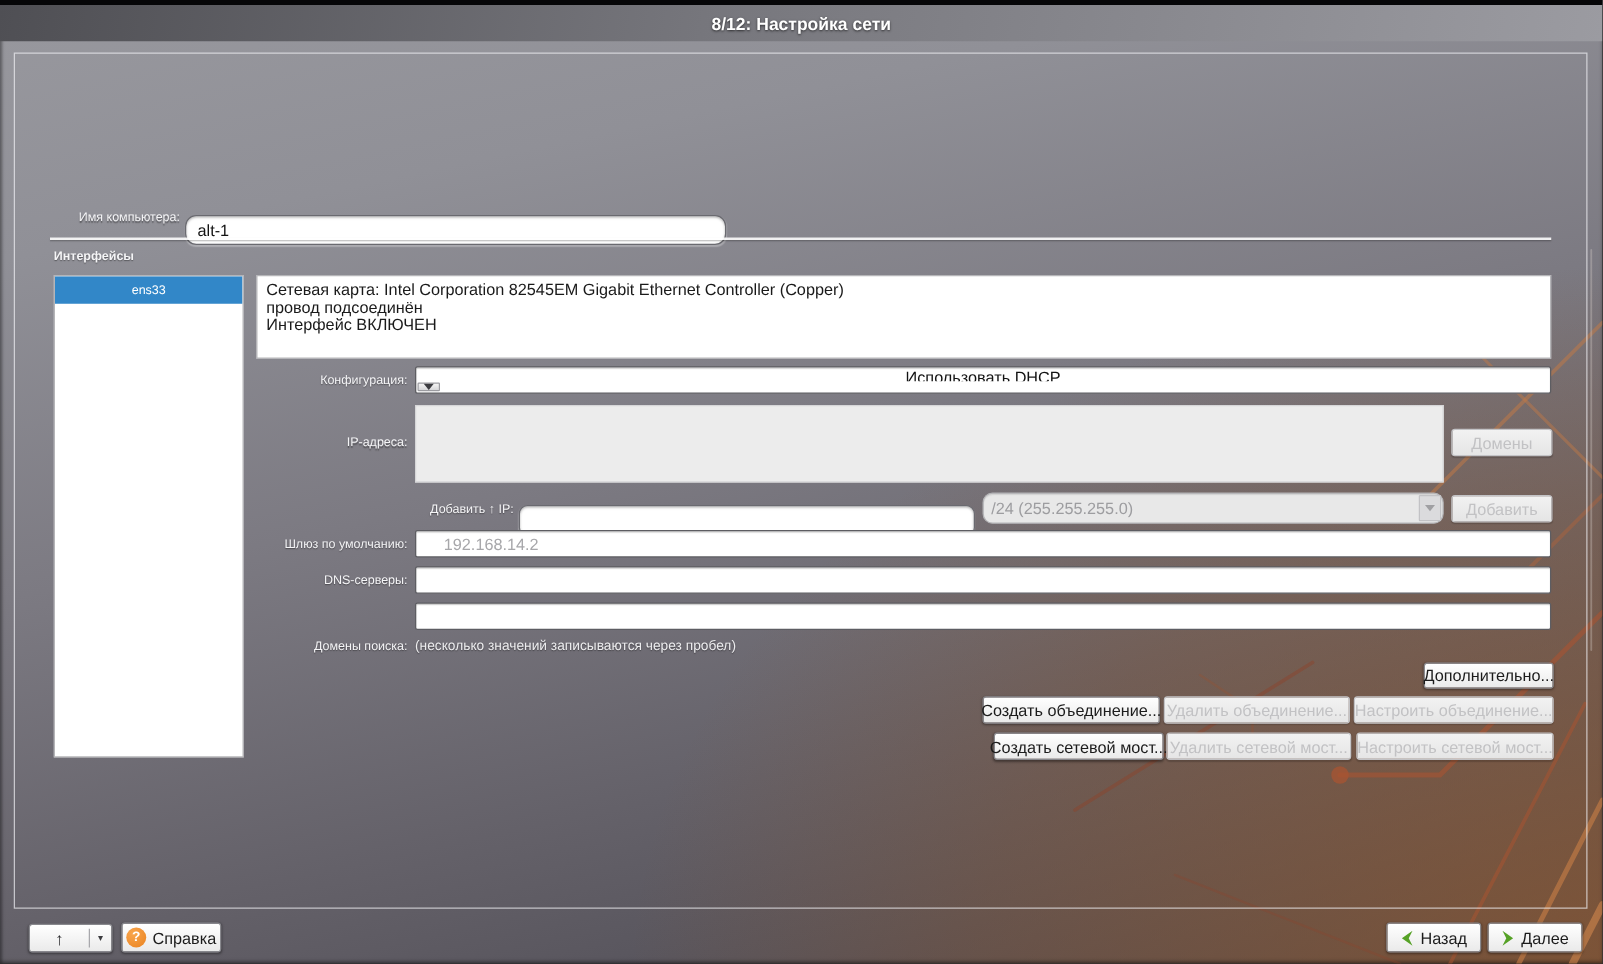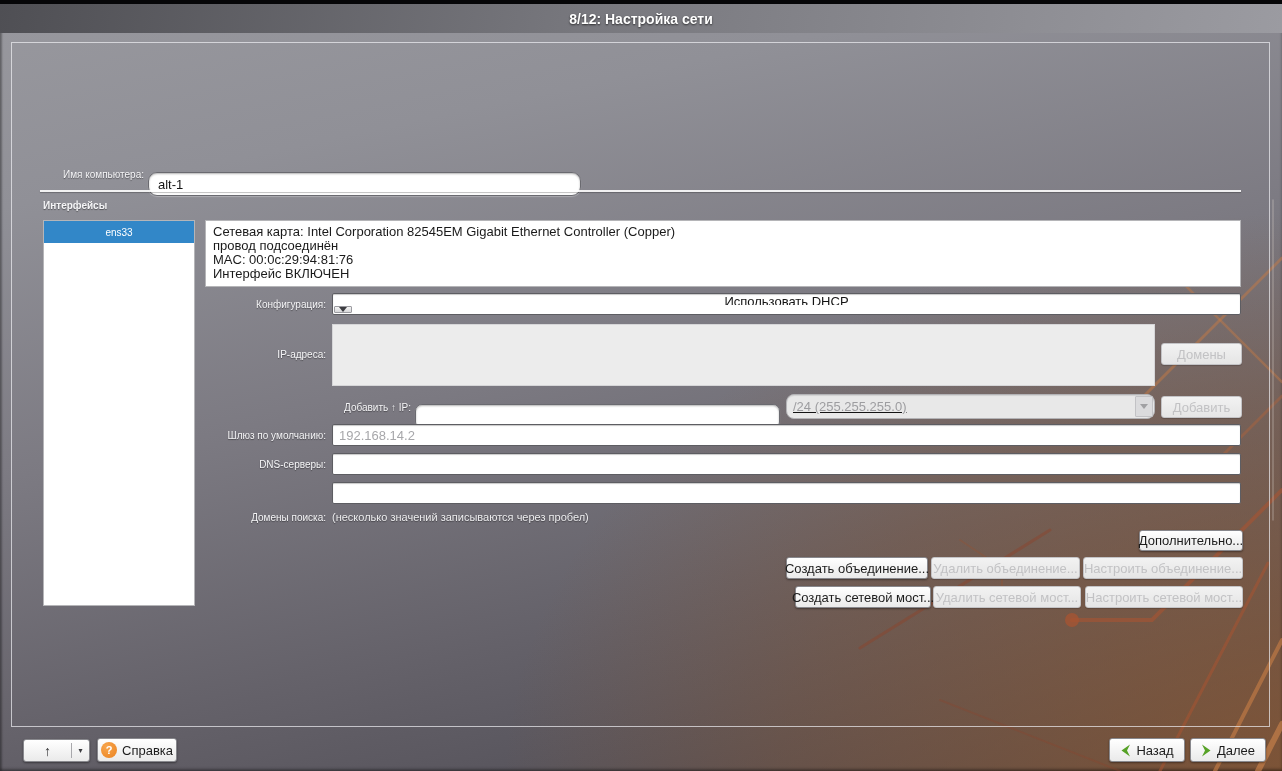--- a/index.html
+++ b/index.html
@@ -44,21 +44,21 @@
   .separator { position:absolute; background:rgba(255,255,255,0.88); box-shadow:0 1px 1px rgba(0,0,0,0.25); }
 
   input.rounded-input {
     position:absolute; background:#fff; border:1px solid #6a6a70; border-radius:9px;
     box-shadow: inset 0 1px 2px rgba(0,0,0,0.30), 0 1px 1px rgba(255,255,255,0.28);
     font-family:"Liberation Sans",sans-serif; font-size:13px; color:#131313; padding:0 9px; outline:none;margin-top:10px;
   }
   input.text-field {
     position:absolute; background:#fff; border:1px solid #5d5d62; border-radius:2px;
     box-shadow: inset 0 1px 1px rgba(0,0,0,0.22);
-    font-family:"Liberation Sans",sans-serif; font-size:13px; color:#131313; padding:0 6px; outline:none;
+    font-family:"Liberation Sans",sans-serif; font-size:13px; color:#131313; padding:0 22px; outline:none;
   }
   input::placeholder { color:#a7a7aa; opacity:1; }
 
   .listbox {
     position:absolute; background:#fff; border:1px solid rgba(120,120,126,0.55); overflow:hidden;
   }
   .list-item-selected {
     height:22px; background:#3287c8; color:#fff; display:flex; align-items:center; justify-content:center;
     font-size:10px;
   }
@@ -74,21 +74,21 @@
     display:flex; align-items:center; color:#131313;
   }
   .combo .combo-text { flex:1; padding:0 6px; font-size:13px; white-space:nowrap; overflow:hidden; }
   .combo .combo-btn {
     width:18px; align-self:stretch; margin:1px; border:1px solid #9b9ba0; border-radius:1px;
     background:linear-gradient(#f4f4f4,#d7d7d9);
     display:flex; align-items:center; justify-content:center;
   }
   .caret { width:0; height:0; border-left:4px solid transparent; border-right:4px solid transparent; border-top:5px solid #3c3c40; }
 
-  .combo.disabled { background:#e8e8e8; border-color:#b3b3b6; border-radius:8px; box-shadow:inset 0 1px 1px rgba(0,0,0,0.10);text-decoration:underline; }
+  .combo.disabled { background:#e8e8e8; border-color:#b3b3b6; border-radius:8px; box-shadow:inset 0 1px 1px rgba(0,0,0,0.10); }
   .combo.disabled .combo-text { color:#9d9da0; }
   .combo.disabled .combo-btn { background:#dbdbdd; border-color:#c2c2c5; }
   .combo.disabled .caret { border-top-color:#a0a0a3; }
 
   .ip-listbox { position:absolute; background:#ececec; border:1px solid #d6d6d8; }
 
   .btn {
     position:absolute; display:flex; align-items:center; justify-content:center; gap:5px;
     background:linear-gradient(#ffffff,#eaeaea); border:1px solid #88888d; border-radius:3px;
     color:#1c1c1c; font-size:13px; white-space:nowrap; cursor:default;
@@ -157,21 +157,20 @@
 
     <div class="listbox" style="left:43px; top:220px; width:152px; height:386px;">
       <div class="list-item-selected">
         <span>ens33</span>
       </div>
     </div>
 
     <div class="info-box" style="left:205px; top:220px; width:1036px; height:67px;">
       <div>Сетевая карта: Intel Corporation 82545EM Gigabit Ethernet Controller (Copper)</div>
       <div>провод подсоединён</div>
-      <div>MAC: 00:0c:29:94:81:76</div>
       <div>Интерфейс ВКЛЮЧЕН</div>
     </div>
 
     <div class="flabel" style="left:172px; top:297px; width:154px;">Конфигурация:</div>
     <div class="combo" style="left:332px; top:293px; width:909px; height:22px;flex-direction:column;">
       <div class="combo-text">Использовать DHCP</div>
       <div class="combo-btn">
           <span class="caret"></span>
         </div>
     </div>

